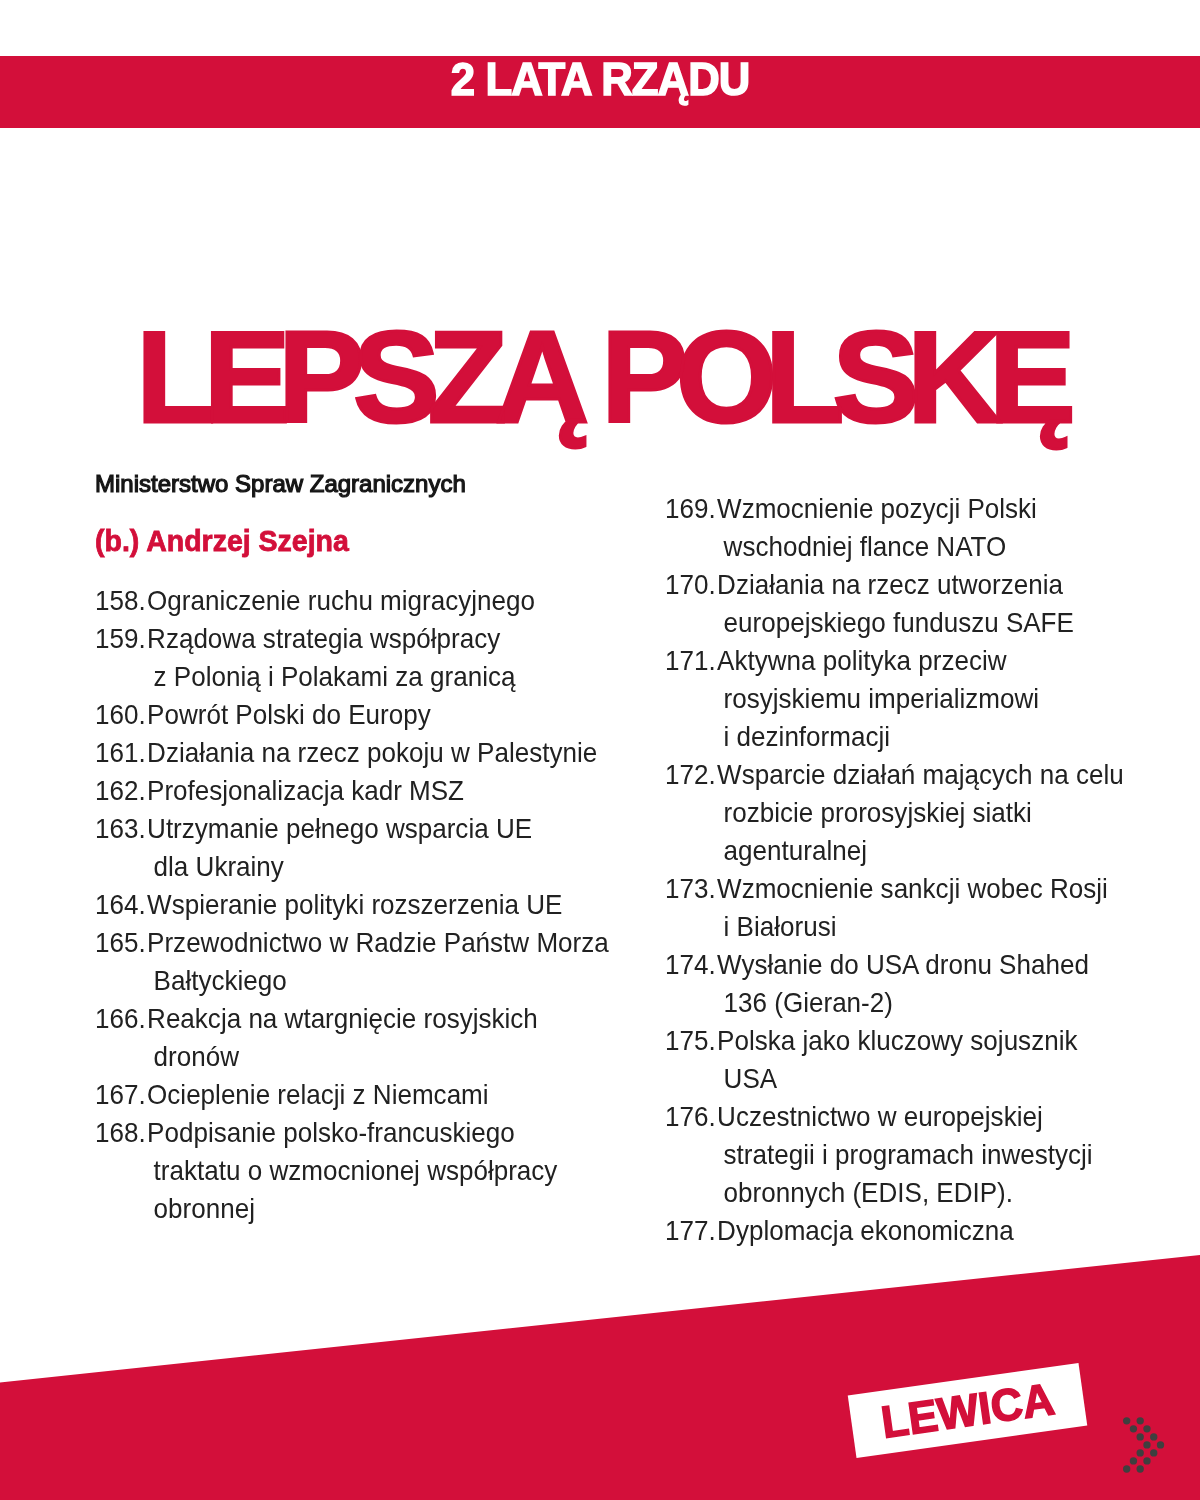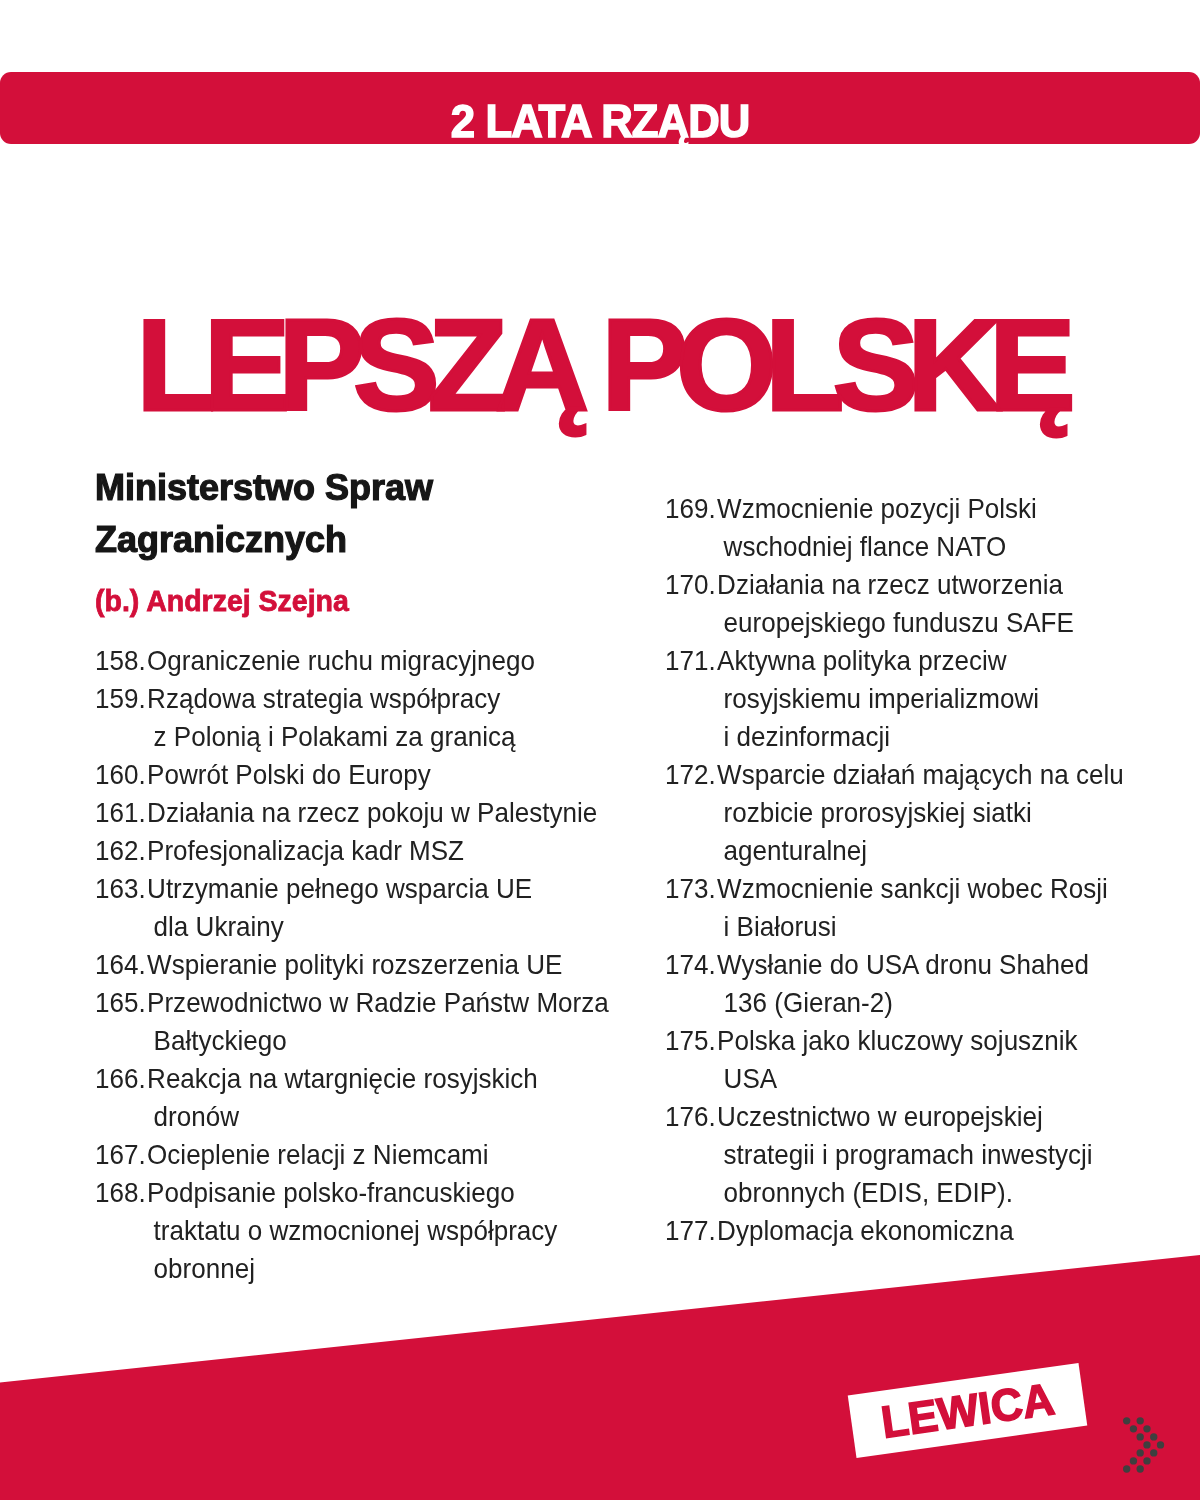--- a/index.html
+++ b/index.html
@@ -14,51 +14,51 @@
   .page{
     position:relative;
     width:1200px;height:1500px;
     background:var(--white);
     overflow:hidden;
     font-family:"Liberation Sans","DejaVu Sans",sans-serif;
     margin:0 auto;
   }
   
   .top-band{
-    position:absolute;left:0;top:72px;width:1200px;height:72px;
+    position:absolute;left:0;top:56px;width:1200px;height:72px;
     background:var(--red);
-    display:flex;align-items:flex-end;justify-content:center;border-radius:11px;
+    display:flex;align-items:flex-start;justify-content:center;
   }
   .top-band .label{
     color:#fff;font-size:46px;font-weight:bold;letter-spacing:-1px;
     -webkit-text-stroke:1.5px #fff;
     transform:scaleX(.95);transform-origin:center;
     line-height:1;
   }
   
   .headline-1{
     position:absolute;left:0;top:132px;width:1200px;
     text-align:center;color:var(--red);
     font-size:187px;font-weight:bold;letter-spacing:-14px;
     -webkit-text-stroke:4px var(--red);
     line-height:1;white-space:nowrap;
   }
   .headline-2{
-    position:absolute;left:0;top:300px;width:1200px;
+    position:absolute;left:0;top:312px;width:1200px;
     text-align:center;color:var(--red);
     font-size:130px;font-weight:bold;letter-spacing:-12px;
     -webkit-text-stroke:3px var(--red);
     line-height:1;white-space:nowrap;
   }
   
   .col-left{position:absolute;left:95px;top:462px;width:540px;}
   .col-right{position:absolute;left:665px;top:490px;width:530px;}
   .ministry-title{
     color:var(--header-black);
-    font-size:36px;font-weight:bold;line-height:52px;
+    font-size:24px;font-weight:normal;line-height:44px;
     -webkit-text-stroke:1.2px var(--header-black);
     width:430px;
   }
   .minister-name{
     margin-top:18px;
     color:var(--red);
     font-size:30px;font-weight:bold;line-height:34px;
     -webkit-text-stroke:.8px var(--red);
     transform:scaleX(.95);transform-origin:0 0;
     white-space:nowrap;

